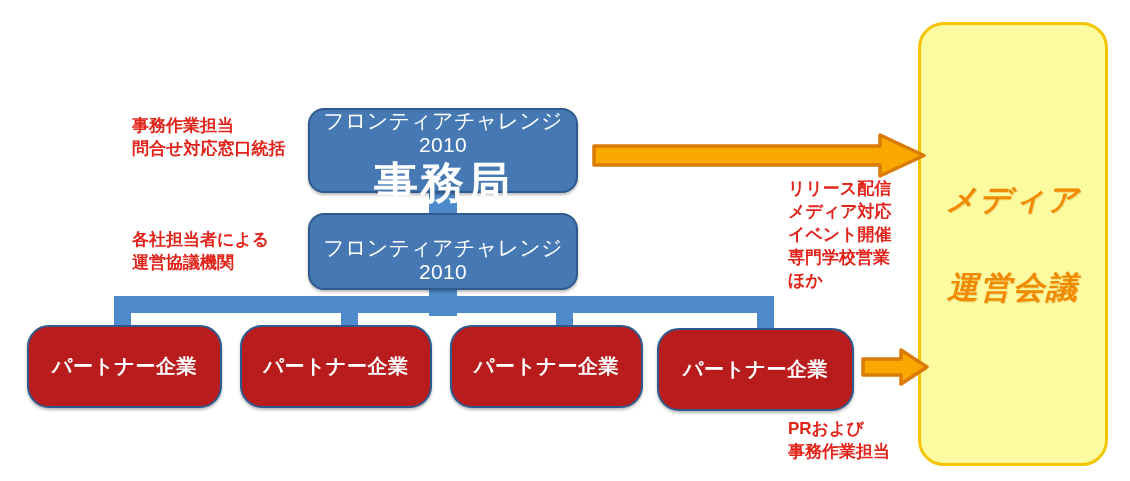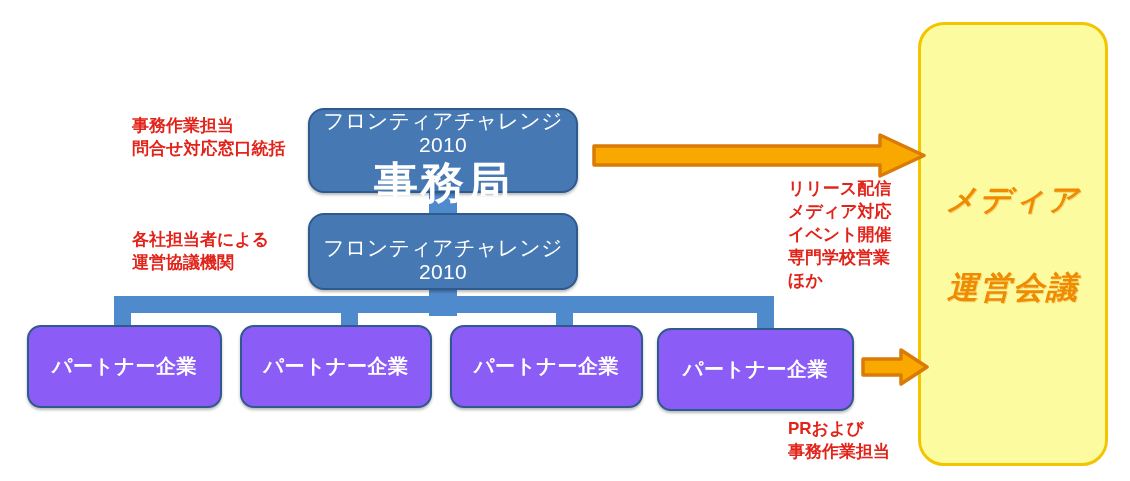--- a/index.html
+++ b/index.html
@@ -43,23 +43,23 @@
   }
   .blue-box .big-line {
     font-size: 44px;
     font-weight: 700;
     letter-spacing: 2px;
     margin-top: 2px;
   }
   .partner-box {
     position: absolute;
     box-sizing: border-box;
-    background: #8b5cf6;
+    background: #b91c1c;
     border: 2px solid #2e5a8e;
-    border-radius: 14px;
+    border-radius: 22px;
     color: #ffffff;
     display: flex;
     align-items: center;
     justify-content: center;
     text-align: center;
     font-size: 20px;
     font-weight: 700;
     letter-spacing: 0.5px;
     box-shadow: 0 2px 3px rgba(0,0,0,0.28);
     z-index: 5;

